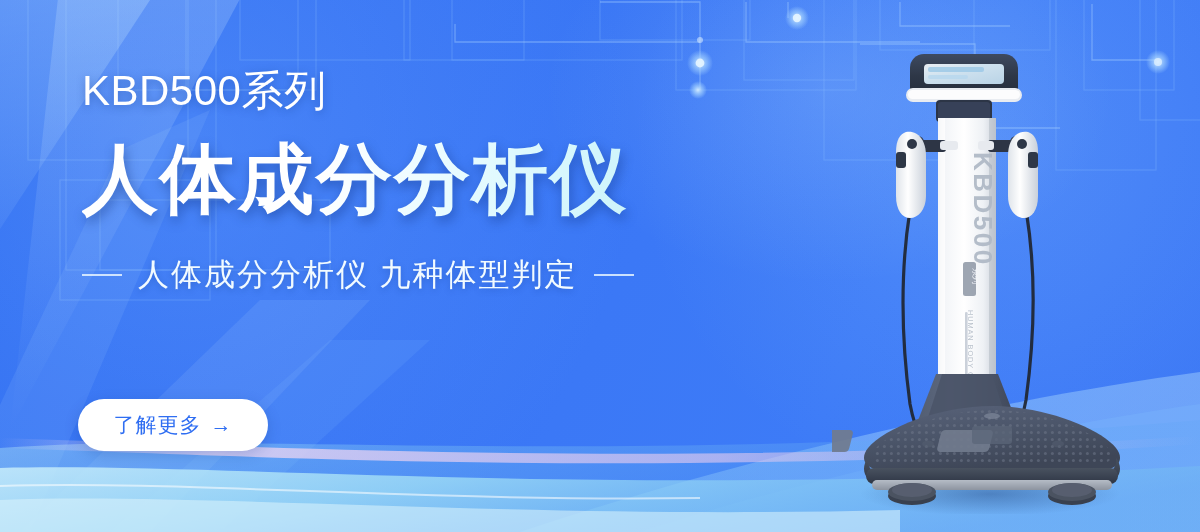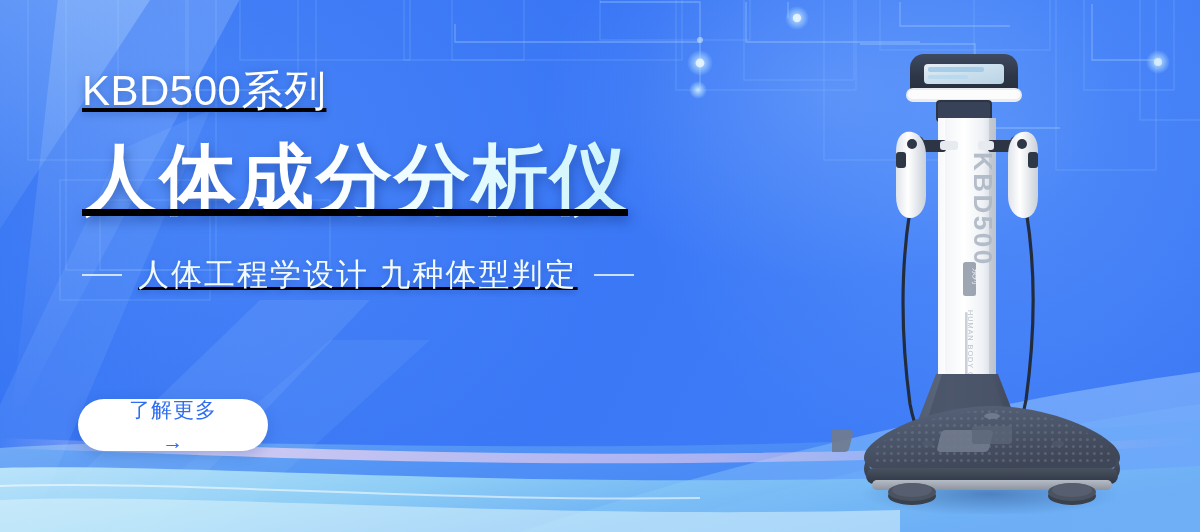--- a/index.html
+++ b/index.html
@@ -46,21 +46,20 @@
     width: 1200px; height: 532px;
     pointer-events: none;
   }
 
   
   .content {
     position: absolute;
     left: 82px;
     top: 68px;
     z-index: 20;
-    text-decoration: underline;
   }
   .kicker {
     font-size: 42px;
     line-height: 1.08;
     font-weight: 400;
     color: #ffffff;
     letter-spacing: 0.5px;
     text-shadow: 0 2px 8px rgba(16,52,132,0.38);
     white-space: nowrap;
   }
@@ -104,31 +103,30 @@
     position: absolute;
     left: 78px;
     top: 399px;
     z-index: 20;
     width: 190px;
     height: 52px;
     border: none;
     border-radius: 26px;
     background: #ffffff;
     color: #2f6ef2;
-    font-family: Liberation Mono, monospace;
+    font-family: Liberation Serif, serif;
     font-size: 21px;
     letter-spacing: 1px;
     cursor: pointer;
     display: flex;
     align-items: center;
     justify-content: center;
     gap: 9px;
     box-shadow: 0 4px 14px rgba(20,55,135,0.22);
     padding: 0;
-    flex-direction: column;
   }
   .cta-arrow { font-size: 21px; line-height: 1; }
 
   
   .device {
     position: absolute;
     z-index: 15;
     left: 832px;
     top: 44px;
     width: 320px;
@@ -255,21 +253,21 @@
     <path d="M0 468 C230 462 600 500 1200 466 L1200 532 L0 532 Z" fill="url(#waveLow)" opacity="0.85"></path>
     <path d="M0 500 C200 492 520 520 900 510 L900 532 L0 532 Z" fill="#dcf4fc" fill-opacity="0.55"></path>
     <path d="M0 486 C180 480 420 502 700 498" stroke="#ffffff" stroke-opacity="0.55" stroke-width="2" fill="none"></path>
   </svg>
 
   <div class="content">
     <div class="kicker">KBD500系列</div>
     <div class="headline">人体成分分析仪</div>
     <div class="subline">
       <span class="sub-dash"></span>
-      <span class="sub-text">人体工程学设计  九种体型判定</span>
+      <span class="sub-text">人体成分分析仪  九种体型判定</span>
       <span class="sub-dash"></span>
     </div>
   </div>
 
   <button class="cta">
     <span>了解更多</span>
     <span class="cta-arrow">→</span>
   </button>
 
   <svg class="device" viewBox="0 0 320 470">

